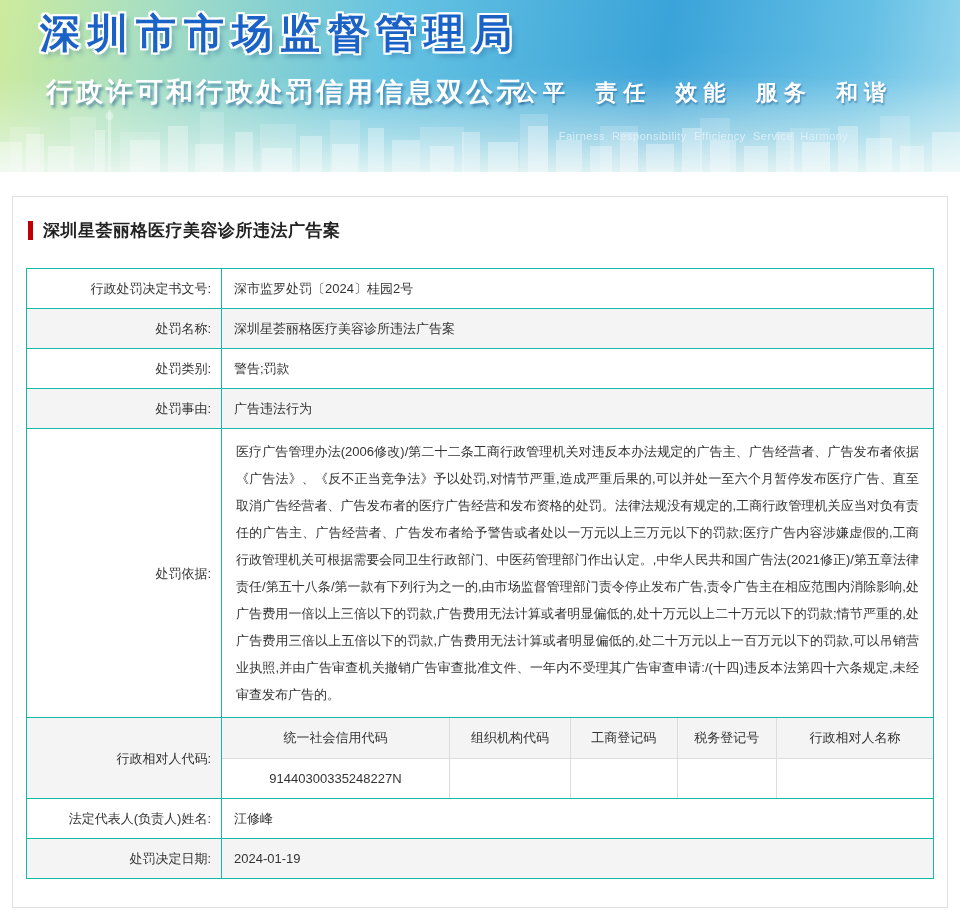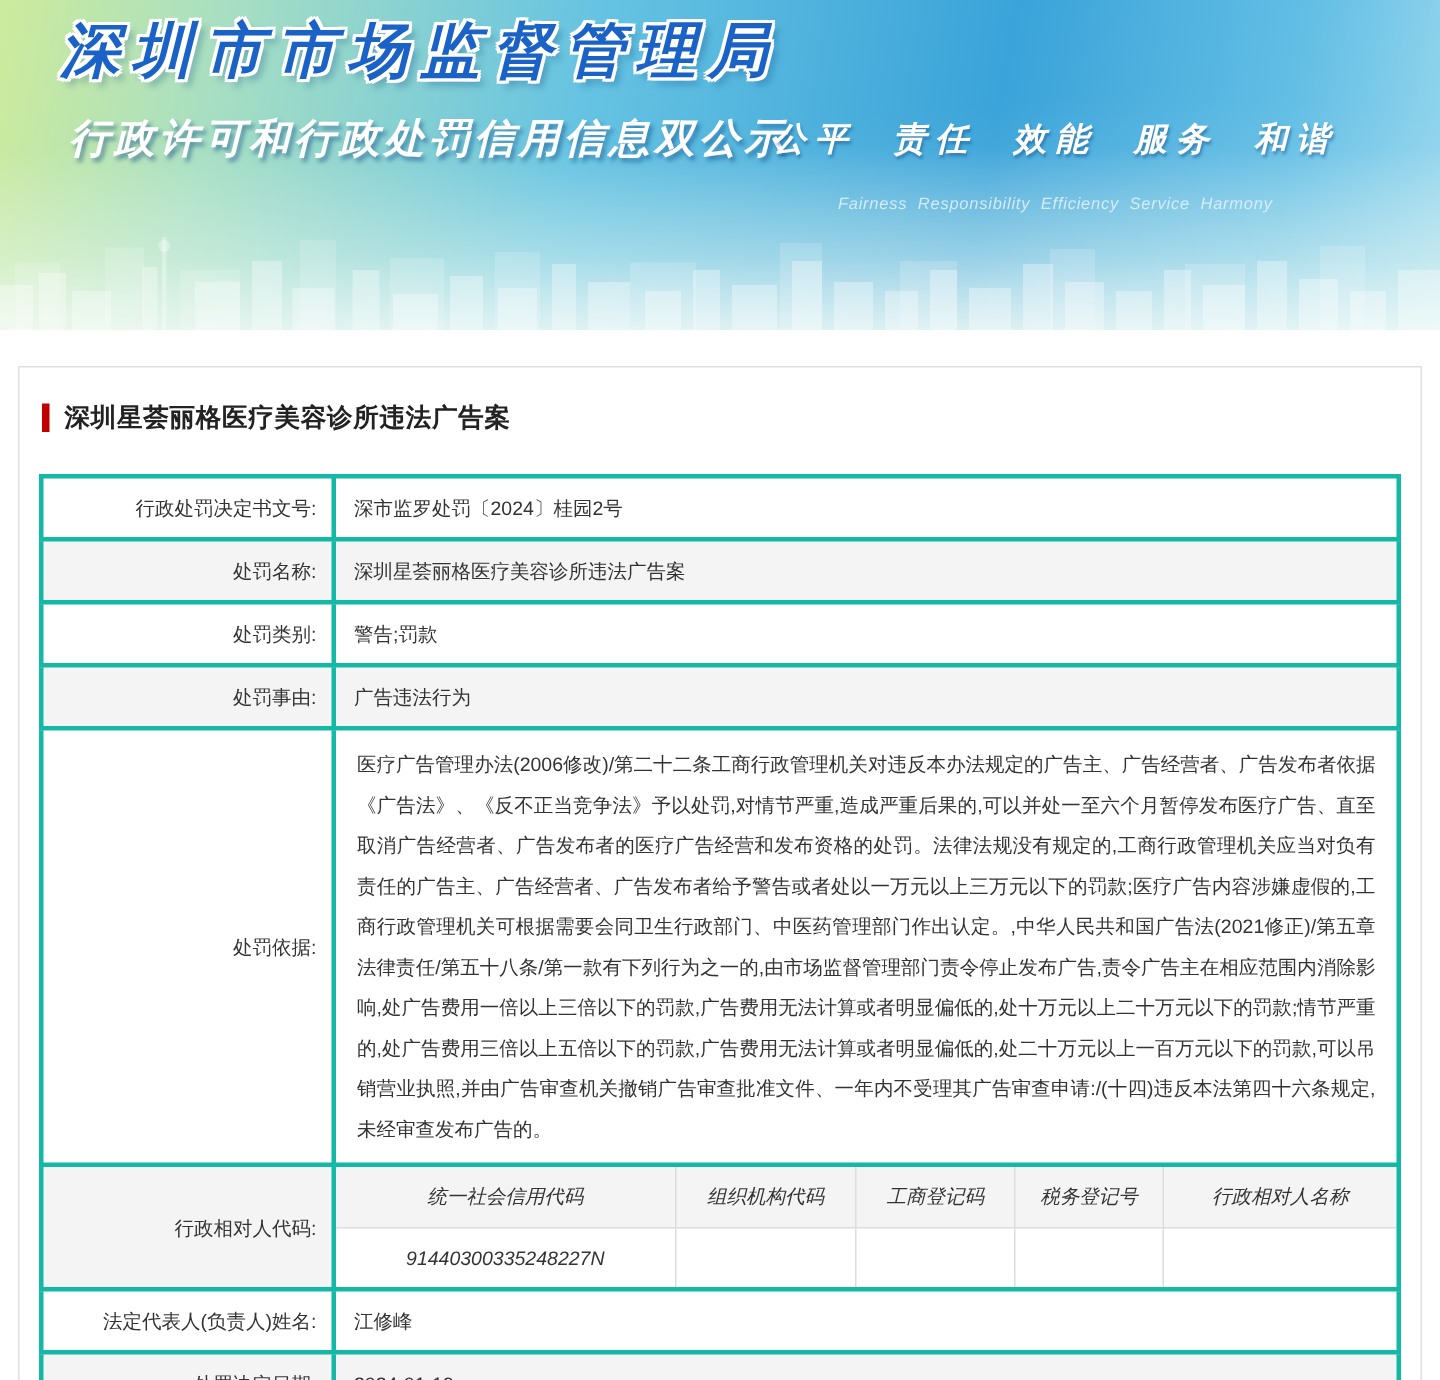--- a/index.html
+++ b/index.html
@@ -7,26 +7,25 @@
   body {
     width: 960px;
     background: #ffffff;
     font-family: "Liberation Sans", "DejaVu Sans", sans-serif;
   }
   .viewport { width: 960px; height: 920px; overflow: hidden; background: #fff; }
 
   
   .banner {
     position: relative;
-    height: 220px;
+    height: 172px;
     overflow: hidden;
     background:
       radial-gradient(ellipse at 80% 130%, rgba(255,255,255,0.30), rgba(255,255,255,0) 55%),
       linear-gradient(100deg, #cdeb9c 0%, #a8dfc2 15%, #66c3e2 40%, #3aa3d9 68%, #64bfe5 88%, #9ad8ee 100%);
-    font-style: italic;
   }
   .banner .fade {
     position: absolute; inset: 0; z-index: 1; pointer-events: none;
     background: linear-gradient(to bottom, rgba(255,255,255,0) 45%, rgba(234,248,240,0.45) 78%, rgba(242,250,246,0.85) 100%);
   }
   .skyline { position: absolute; left: 0; bottom: 0; width: 960px; height: 70px; z-index: 2; }
   .org-title {
     position: absolute; left: 40px; top: 6px; z-index: 3;
     font-size: 40px; font-weight: bold; color: #1b62c6; letter-spacing: 8px; white-space: pre;
     text-shadow:
@@ -55,30 +54,30 @@
     border: 1px solid #e0e0e0;
     background: #fff;
     padding: 20px 13px 28px;
   }
   .page-title-wrap { display: flex; align-items: center; gap: 10px; padding: 2px 2px 0; margin-bottom: 26px; }
   .red-bar { width: 5px; height: 19px; background: #c00000; flex: 0 0 auto; }
   .page-title { font-size: 17px; font-weight: bold; color: #222; letter-spacing: 0.5px; }
 
   
   .rec-table { width: 100%; border-collapse: collapse; }
-  .rec-table td { border: 3px solid #14b8a6; font-size: 13px; color: #333; line-height: 19px; }
+  .rec-table td { border: 1px solid #14b8a6; font-size: 13px; color: #333; line-height: 19px; }
   .rec-table .lbl { width: 195px; text-align: right; padding: 10px 10px 10px 6px; white-space: nowrap; }
   .rec-table .val { padding: 10px 12px; }
   .r-even { background: #f4f4f4; }
   .r-odd  { background: #ffffff; }
   .long-row .val { text-align: justify; line-height: 27px; padding: 9px 14px; }
 
   
   .code-cell { padding: 0 !important; }
-  .code-table { width: 100%; border-collapse: collapse; border: hidden; font-style: italic; }
+  .code-table { width: 100%; border-collapse: collapse; border: hidden; }
   .code-table th, .code-table td {
     border: 1px solid #dcdcdc; font-size: 13px; font-weight: normal;
     color: #333; text-align: center; height: 40px; padding: 4px 6px;
   }
   .code-table .code-vals { background: #ffffff; }
 </style>
 </head>
 <body>
 
 <div class="viewport">

